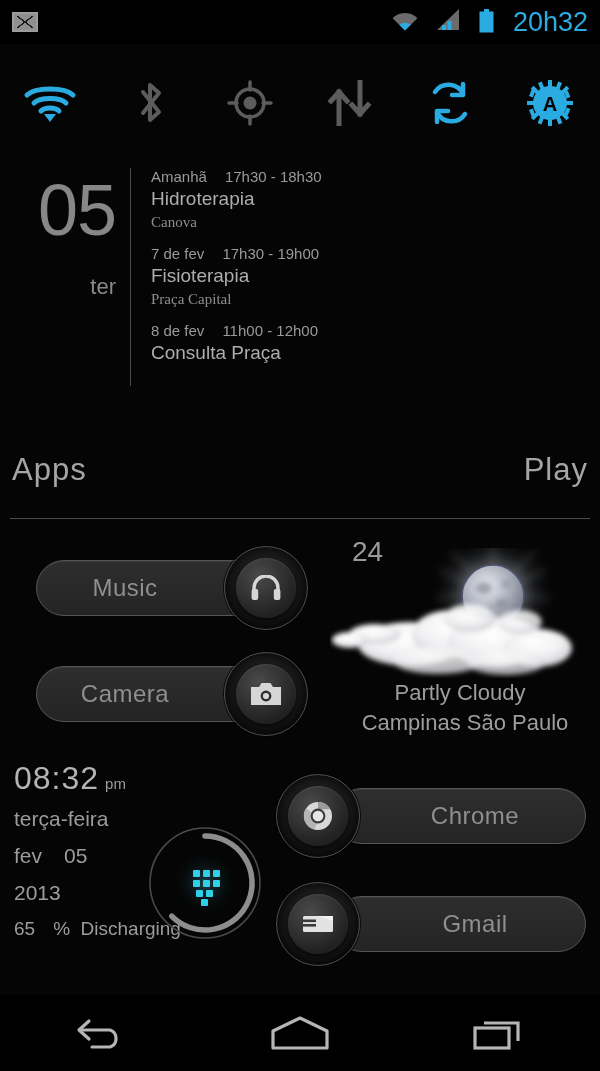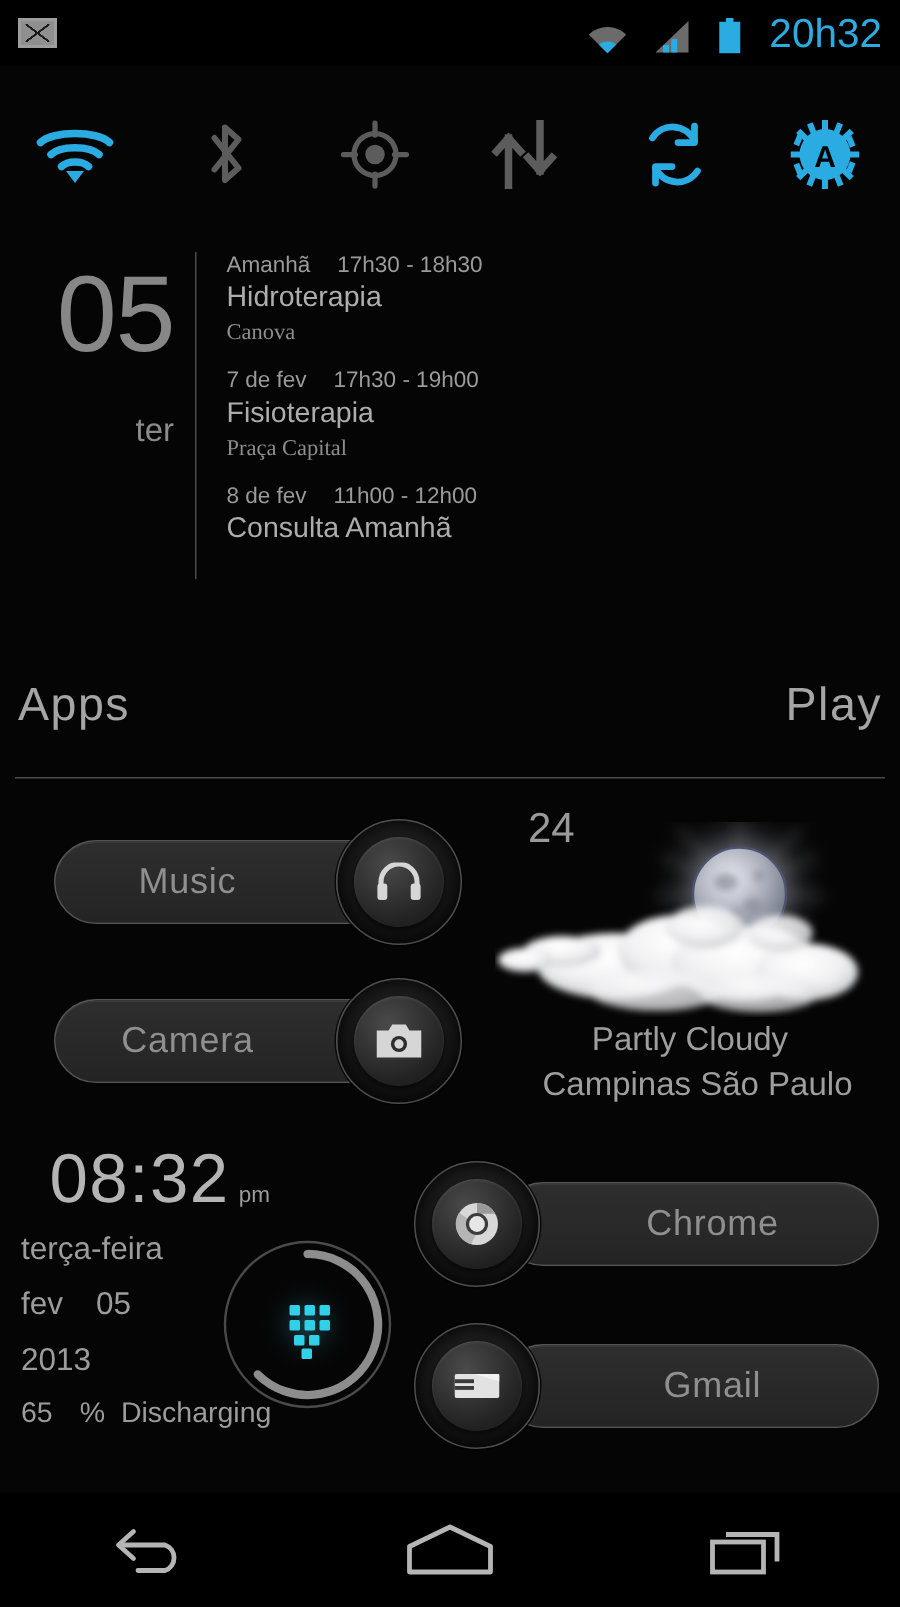--- a/index.html
+++ b/index.html
@@ -11,21 +11,21 @@
     color:#9a9a9a;
     -webkit-font-smoothing:antialiased;
   }
 
   
   .statusbar{
     position:absolute; left:0; top:0; width:600px; height:44px;
     display:flex; align-items:center; background:#000;
   }
   .sb-left{ display:flex; align-items:center; padding-left:12px; gap:8px; }
-  .sb-right{ margin-left:auto; display:flex; align-items:flex-end; gap:19px; padding-right:12px; }
+  .sb-right{ margin-left:auto; display:flex; align-items:flex-start; gap:19px; padding-right:12px; }
   .gmail-noti{
     width:26px; height:20px; border:2px solid #9d9d9d; background:#8f8f8f;
     position:relative; display:block;
   }
   .gmail-noti:before{
     content:""; position:absolute; left:3px; top:2px; right:3px; bottom:2px;
     background:
       linear-gradient(to bottom right, transparent 46%, #1a1a1a 47%, #1a1a1a 53%, transparent 54%),
       linear-gradient(to bottom left, transparent 46%, #1a1a1a 47%, #1a1a1a 53%, transparent 54%);
   }
@@ -128,23 +128,22 @@
     font-size:22px; color:#9e9e9e; font-weight:300;
   }
   .w-loc{
     position:absolute; left:0; right:0; top:182px; text-align:center;
     font-size:22px; color:#9e9e9e; font-weight:300;
   }
 
   
   .clockw{ position:absolute; left:14px; top:762px; width:270px; height:200px; }
   .ck-time{
-    font-size:46px; color:#b4b4b4; font-weight:300; letter-spacing:1px;
+    font-size:32px; color:#b4b4b4; font-weight:300; letter-spacing:1px;
     line-height:1;
-    margin-left:19px;
   }
   .ck-ampm{ font-size:15px; color:#9c9c9c; margin-left:6px; }
   .ck-line{ font-size:21px; color:#9c9c9c; font-weight:300; margin-top:13px; }
   .ck-line .gap{ display:inline-block; width:22px; }
   .ck-batt{ font-size:19px; color:#9c9c9c; font-weight:300; margin-top:13px; }
   .ck-batt .pct{ display:inline-block; width:18px; }
 
   
   .drawer{
     position:absolute; left:148px; top:826px; width:114px; height:114px;
@@ -278,21 +277,21 @@
         <span>7 de fev</span><span class="t">17h30 - 19h00</span>
       </div>
       <div class="ev-title">Fisioterapia</div>
       <div class="ev-loc">Praça Capital</div>
     </div>
 
     <div class="ev">
       <div class="ev-meta">
         <span>8 de fev</span><span class="t">11h00 - 12h00</span>
       </div>
-      <div class="ev-title">Consulta Amanhã</div>
+      <div class="ev-title">Consulta Praça</div>
     </div>
 
   </div>
 </div>
 
 <div class="appsrow">
   <div class="lbl left">Apps</div>
   <div class="lbl right">Play</div>
   <div class="hr"></div>
 </div>

